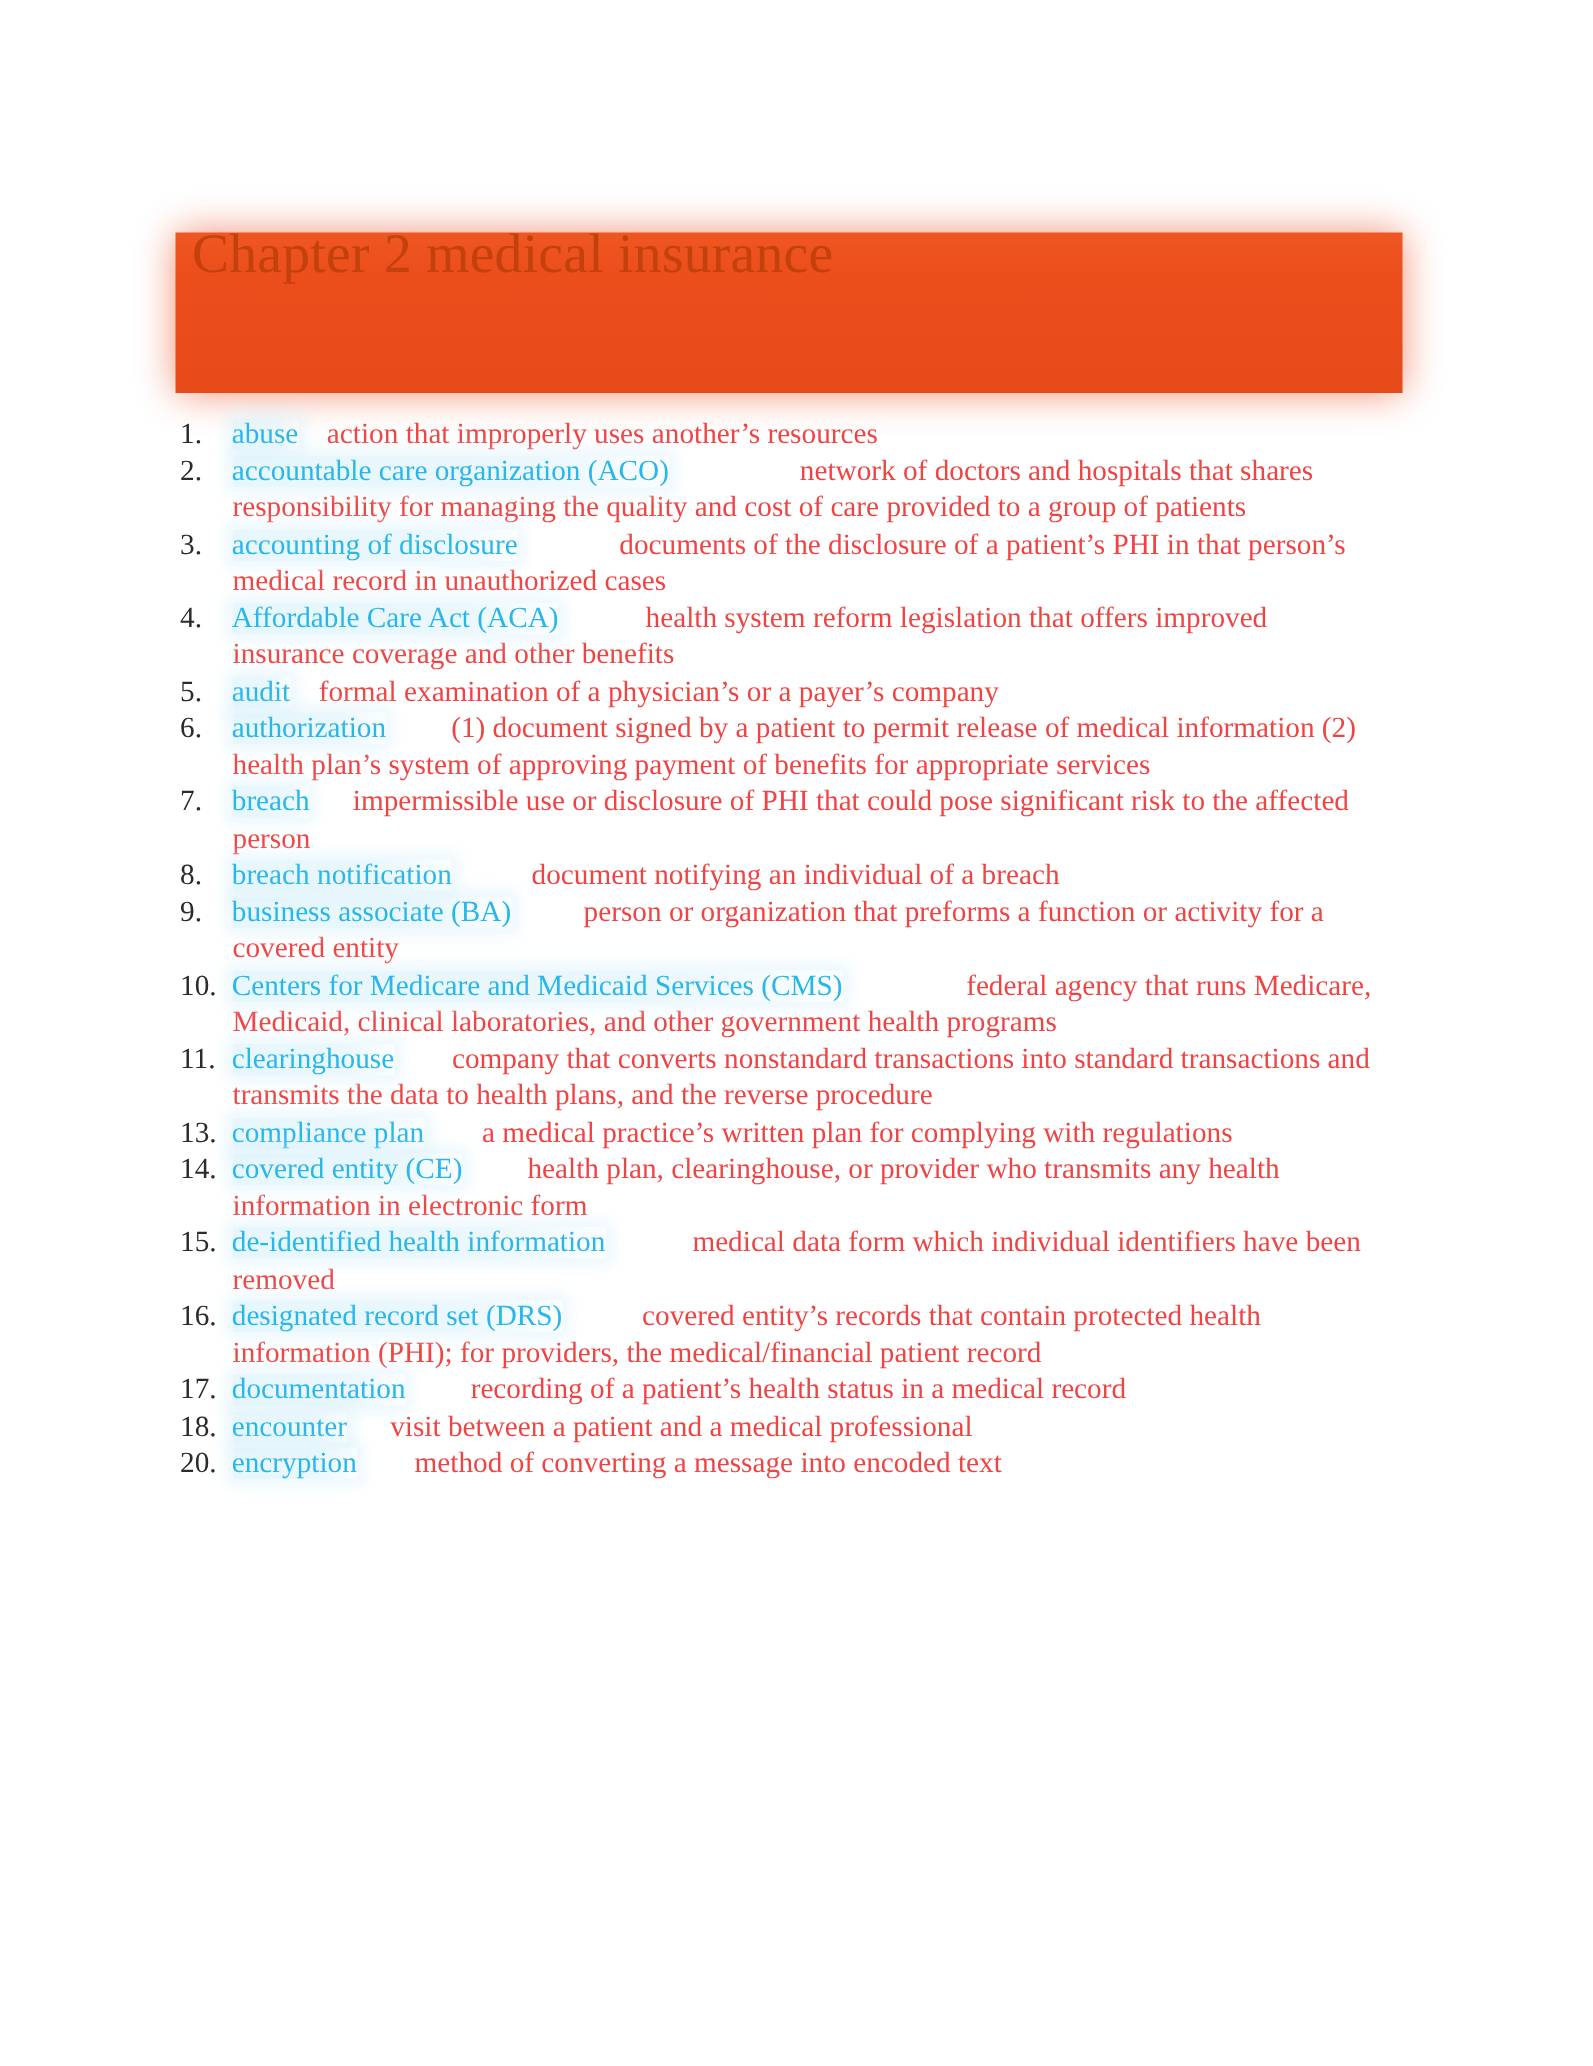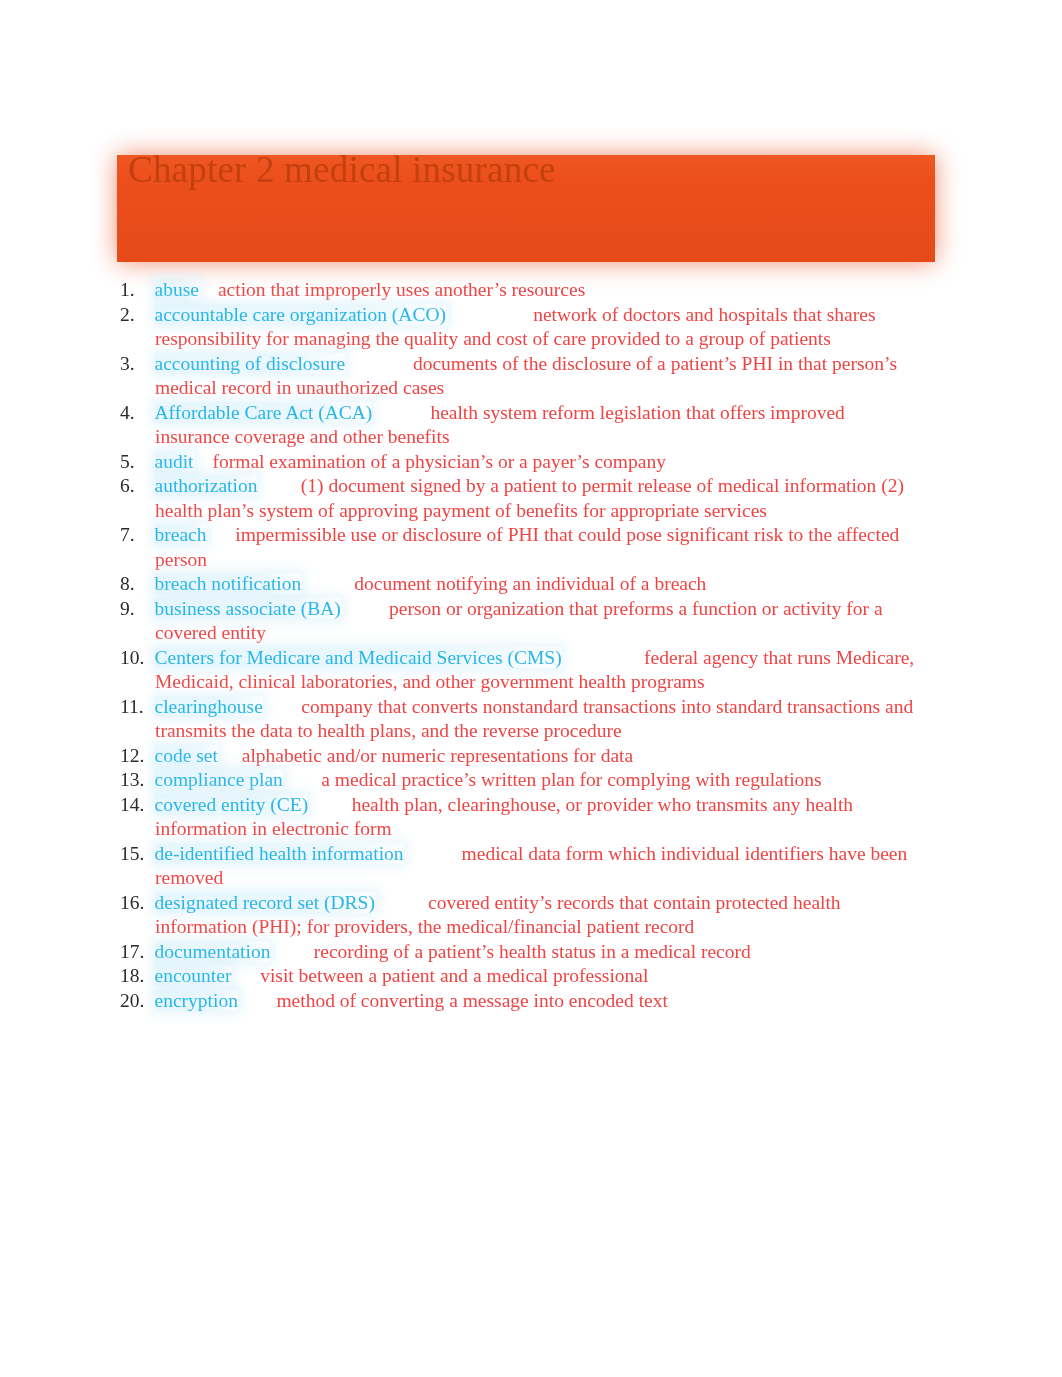--- a/index.html
+++ b/index.html
@@ -160,24 +160,20 @@
     </div>
     <div class="term-item">
       <span class="term-num">10.</span>
       <span class="term-body"><span class="term-name">Centers for Medicare and Medicaid Services (CMS)</span><span class="tabgap">&nbsp;&nbsp;&nbsp;&nbsp;&nbsp;&nbsp;&nbsp;&nbsp;&nbsp;&nbsp;&nbsp;&nbsp;&nbsp;&nbsp;&nbsp;&nbsp;&nbsp;</span><span class="term-def">federal agency that runs Medicare, Medicaid, clinical laboratories, and other government health programs</span></span>
     </div>
     <div class="term-item">
       <span class="term-num">11.</span>
       <span class="term-body"><span class="term-name">clearinghouse</span><span class="tabgap">&nbsp;&nbsp;&nbsp;&nbsp;&nbsp;&nbsp;&nbsp;&nbsp;</span><span class="term-def">company that converts nonstandard transactions into standard transactions and transmits the data to health plans, and the reverse procedure</span></span>
     </div>
     <div class="term-item">
-      <span class="term-num">12.</span>
-      <span class="term-body"><span class="term-name">code set</span><span class="tabgap">&nbsp;&nbsp;&nbsp;&nbsp;&nbsp;</span><span class="term-def">alphabetic and/or numeric representations for data</span></span>
-    </div>
-    <div class="term-item">
       <span class="term-num">13.</span>
       <span class="term-body"><span class="term-name">compliance plan</span><span class="tabgap">&nbsp;&nbsp;&nbsp;&nbsp;&nbsp;&nbsp;&nbsp;&nbsp;</span><span class="term-def">a medical practice’s written plan for complying with regulations</span></span>
     </div>
     <div class="term-item">
       <span class="term-num">14.</span>
       <span class="term-body"><span class="term-name">covered entity (CE)</span><span class="tabgap">&nbsp;&nbsp;&nbsp;&nbsp;&nbsp;&nbsp;&nbsp;&nbsp;&nbsp;</span><span class="term-def">health plan, clearinghouse, or provider who transmits any health information in electronic form</span></span>
     </div>
     <div class="term-item">
       <span class="term-num">15.</span>
       <span class="term-body"><span class="term-name">de-identified health information</span><span class="tabgap">&nbsp;&nbsp;&nbsp;&nbsp;&nbsp;&nbsp;&nbsp;&nbsp;&nbsp;&nbsp;&nbsp;&nbsp;</span><span class="term-def">medical data form which individual identifiers have been removed</span></span>

